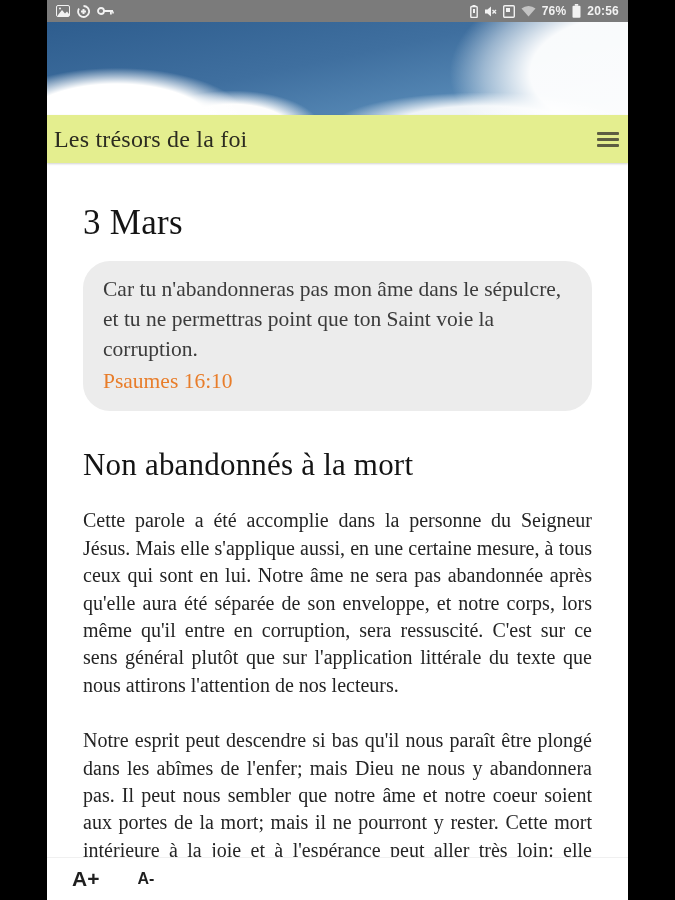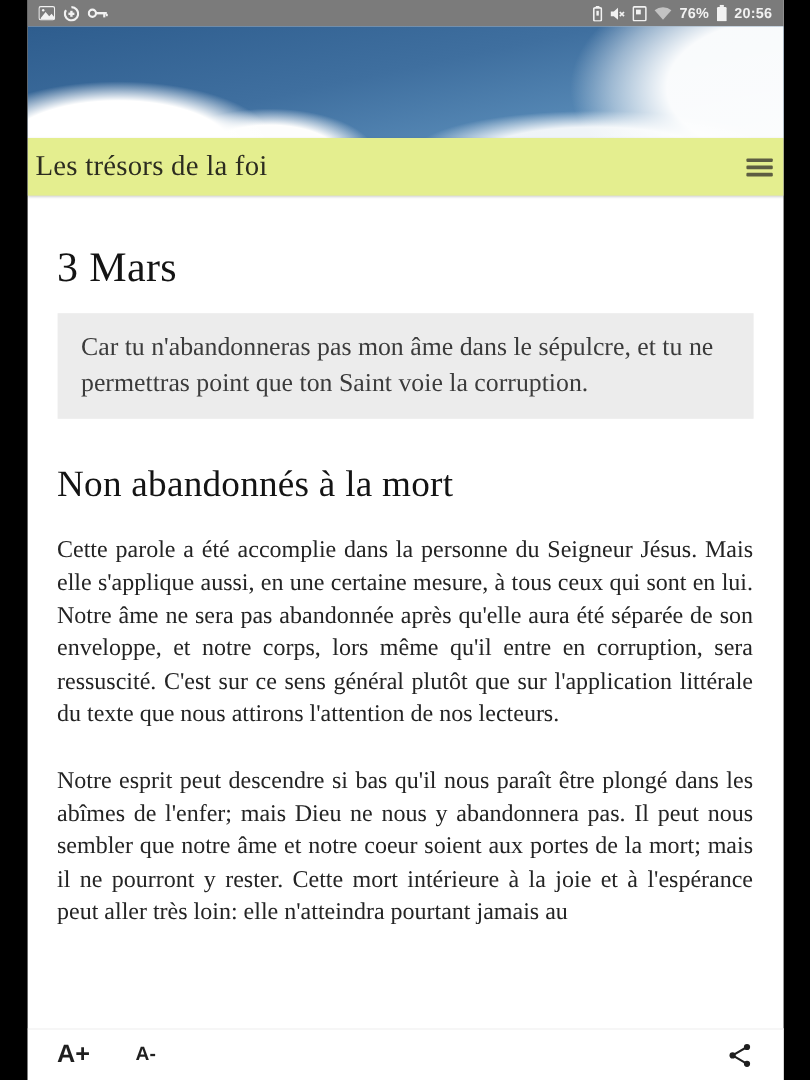--- a/index.html
+++ b/index.html
@@ -1,17 +1,17 @@
 <!DOCTYPE html>
 <html lang="fr"><head>
 <meta charset="utf-8">
 <style>
   html,body{margin:0;padding:0;background:#000;}
   .screen{
-    position:relative;width:630px;height:900px;margin:0 auto;
+    position:relative;width:581px;height:900px;margin:0 auto;
     background:#ffffff;overflow:hidden;
     font-family:"Liberation Serif", serif;
   }
   
   .status-bar{
     height:22px;background:#7b7b7b;color:#f2f2f2;
     display:flex;align-items:center;justify-content:space-between;
     padding:0 9px;font-family:"Liberation Sans", sans-serif;font-size:12px;
   }
   .status-left,.status-right{display:flex;align-items:center;gap:7px;}
@@ -31,27 +31,27 @@
   
   .app-bar{
     height:48px;background:#e4ee8f;display:flex;align-items:center;
     padding:0 7px;justify-content:space-between;
     box-shadow:0 1px 2px rgba(0,0,0,.18);position:relative;z-index:2;
   }
   .app-title{font-size:24px;color:#2c2c20;letter-spacing:.2px;}
   .hamburger{width:22px;display:flex;flex-direction:column;gap:3px;cursor:pointer;padding:6px 2px;}
   .hamburger span{display:block;height:3px;background:#5d5d42;border-radius:1px;}
   
-  .content{padding:0 25px;color:#1d1d1d;margin-top:40px;}
+  .content{padding:0 36px;color:#1d1d1d;margin-top:40px;}
   .date-heading{
     font-size:35px;font-weight:400;margin:24px 0 18px;color:#141414;letter-spacing:.3px;
   }
   .verse-box{
     background:#ececec;padding:13px 20px 15px;margin:0 0 10px;
-    font-size:21.5px;line-height:1.4;color:#3b3b3b;
+    font-size:21.5px;line-height:1.4;color:#3b3b3b;border-radius:27px;
   }
   .verse-ref{color:#e87d2a;text-decoration:none;display:inline-block;margin-top:2px;}
   .section-title{
     font-size:31px;font-weight:400;margin:36px 0 24px;color:#141414;letter-spacing:.2px;
   }
   .body-par{
     font-size:20px;line-height:1.37;margin:0 0 28px;color:#242424;
     text-align:justify;
   }
   
@@ -142,20 +142,21 @@
         <span></span>
         <span></span>
     </div>
   </div>
 
   <div class="content">
     <h1 class="date-heading">3 Mars</h1>
 
     <div class="verse-box">
       <span>Car tu n'abandonneras pas mon âme dans le sépulcre, et tu ne permettras point que ton Saint voie la corruption.</span><br>
+      <a href="#" class="verse-ref">Psaumes 16:10</a>
     </div>
 
     <h2 class="section-title">Non abandonnés à la mort</h2>
 
     <p class="body-par">Cette parole a été accomplie dans la personne du Seigneur Jésus. Mais elle s'applique aussi, en une certaine mesure, à tous ceux qui sont en lui. Notre âme ne sera pas abandon­née après qu'elle aura été séparée de son enveloppe, et notre corps, lors même qu'il entre en corruption, sera ressuscité. C'est sur ce sens général plutôt que sur l'application littérale du texte que nous attirons l'attention de nos lecteurs.</p>
     <p class="body-par">Notre esprit peut descendre si bas qu'il nous paraît être plongé dans les abîmes de l'enfer; mais Dieu ne nous y abandonnera pas. Il peut nous sembler que notre âme et notre coeur soient aux portes de la mort; mais il ne pour­ront y rester. Cette mort intérieure à la joie et à l'espérance peut aller très loin: elle n'atteindra pourtant jamais au</p>
   </div>
 
   <div class="toolbar">
     <button class="font-btn font-inc">A+</button>

